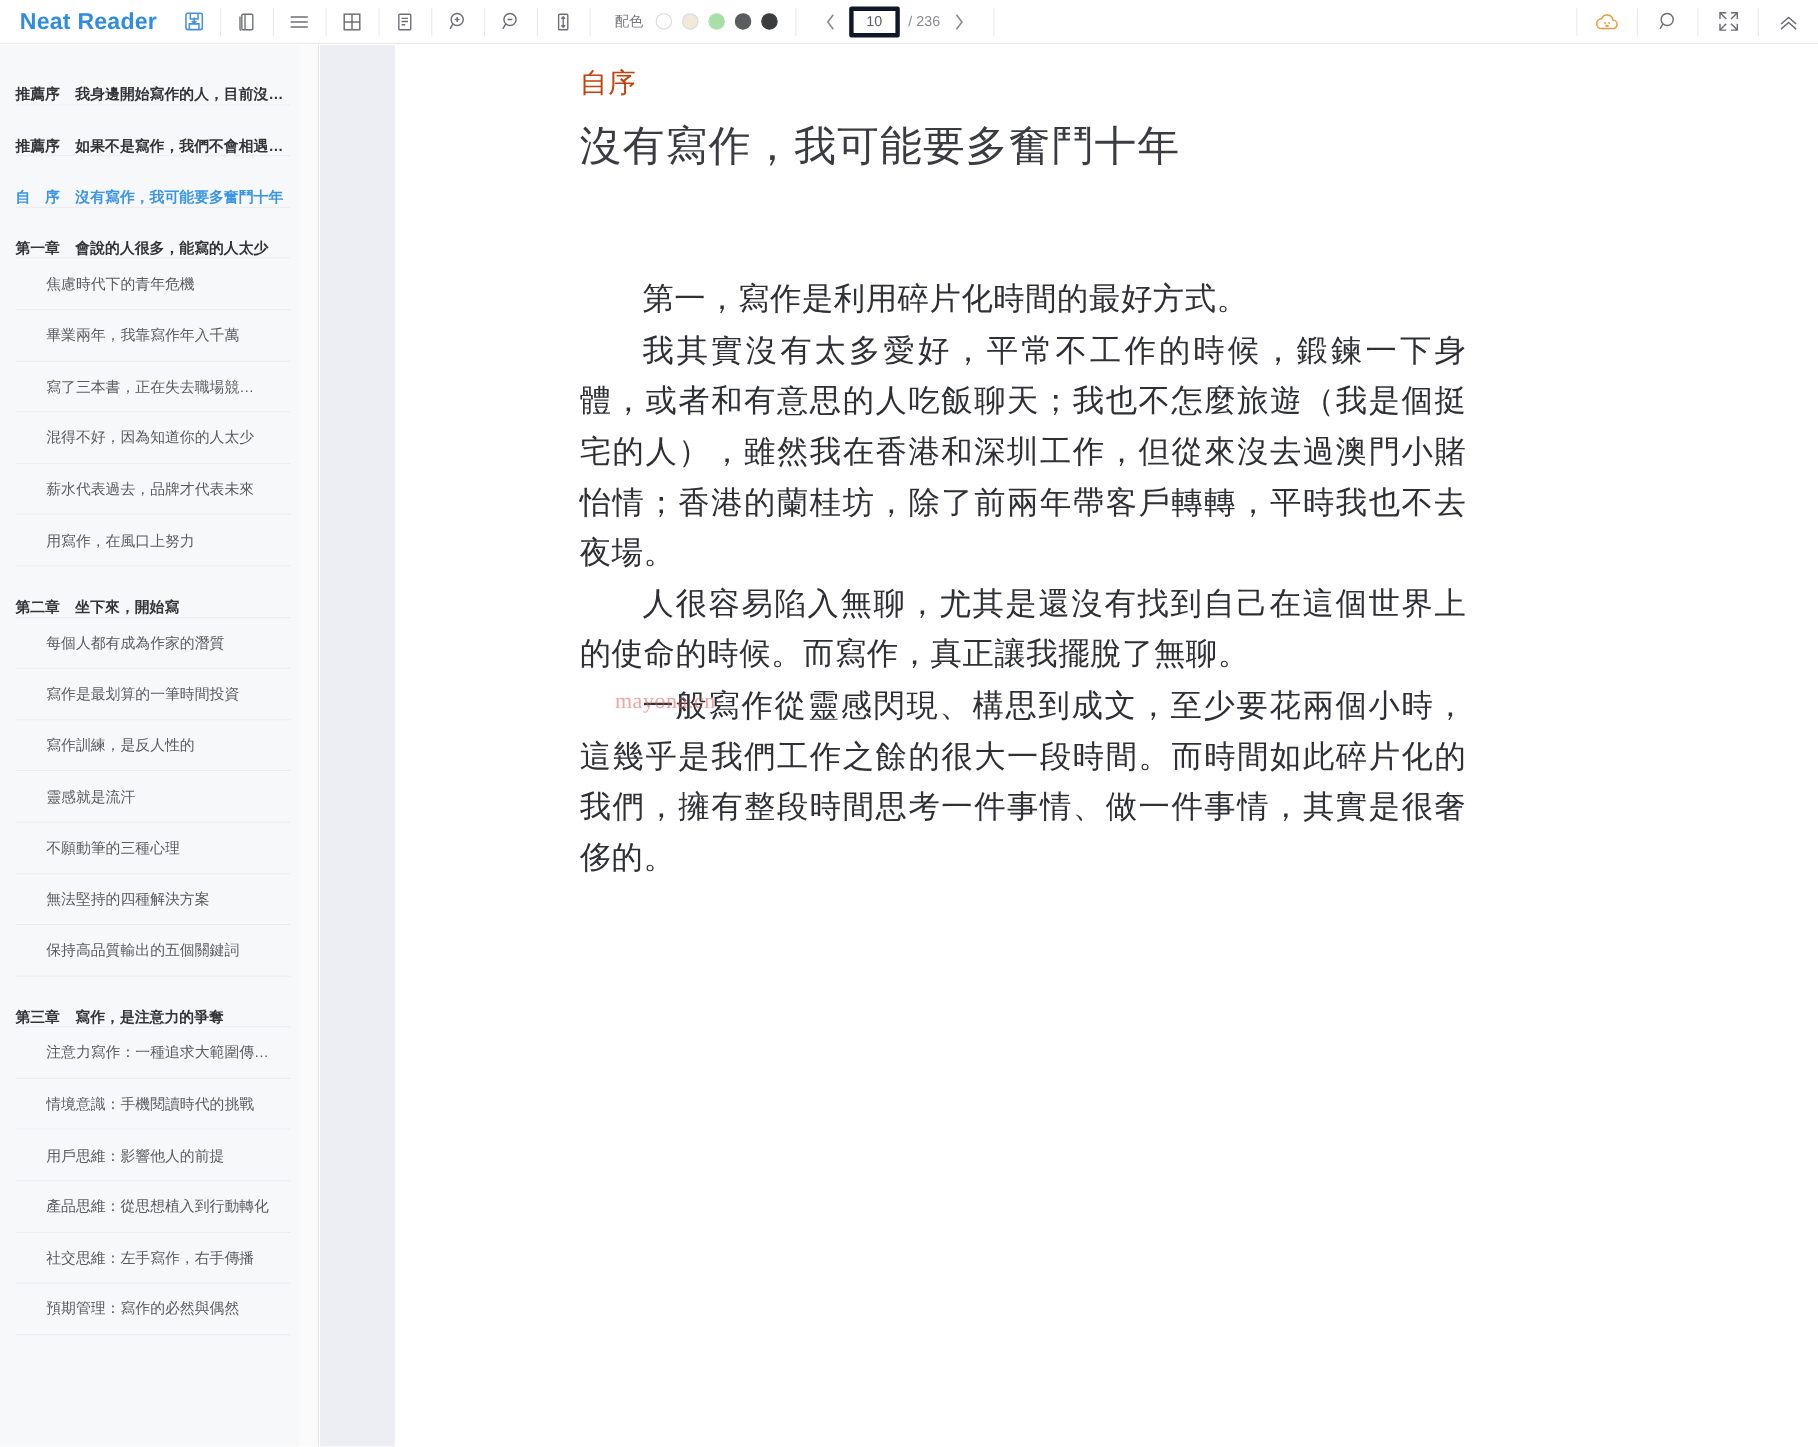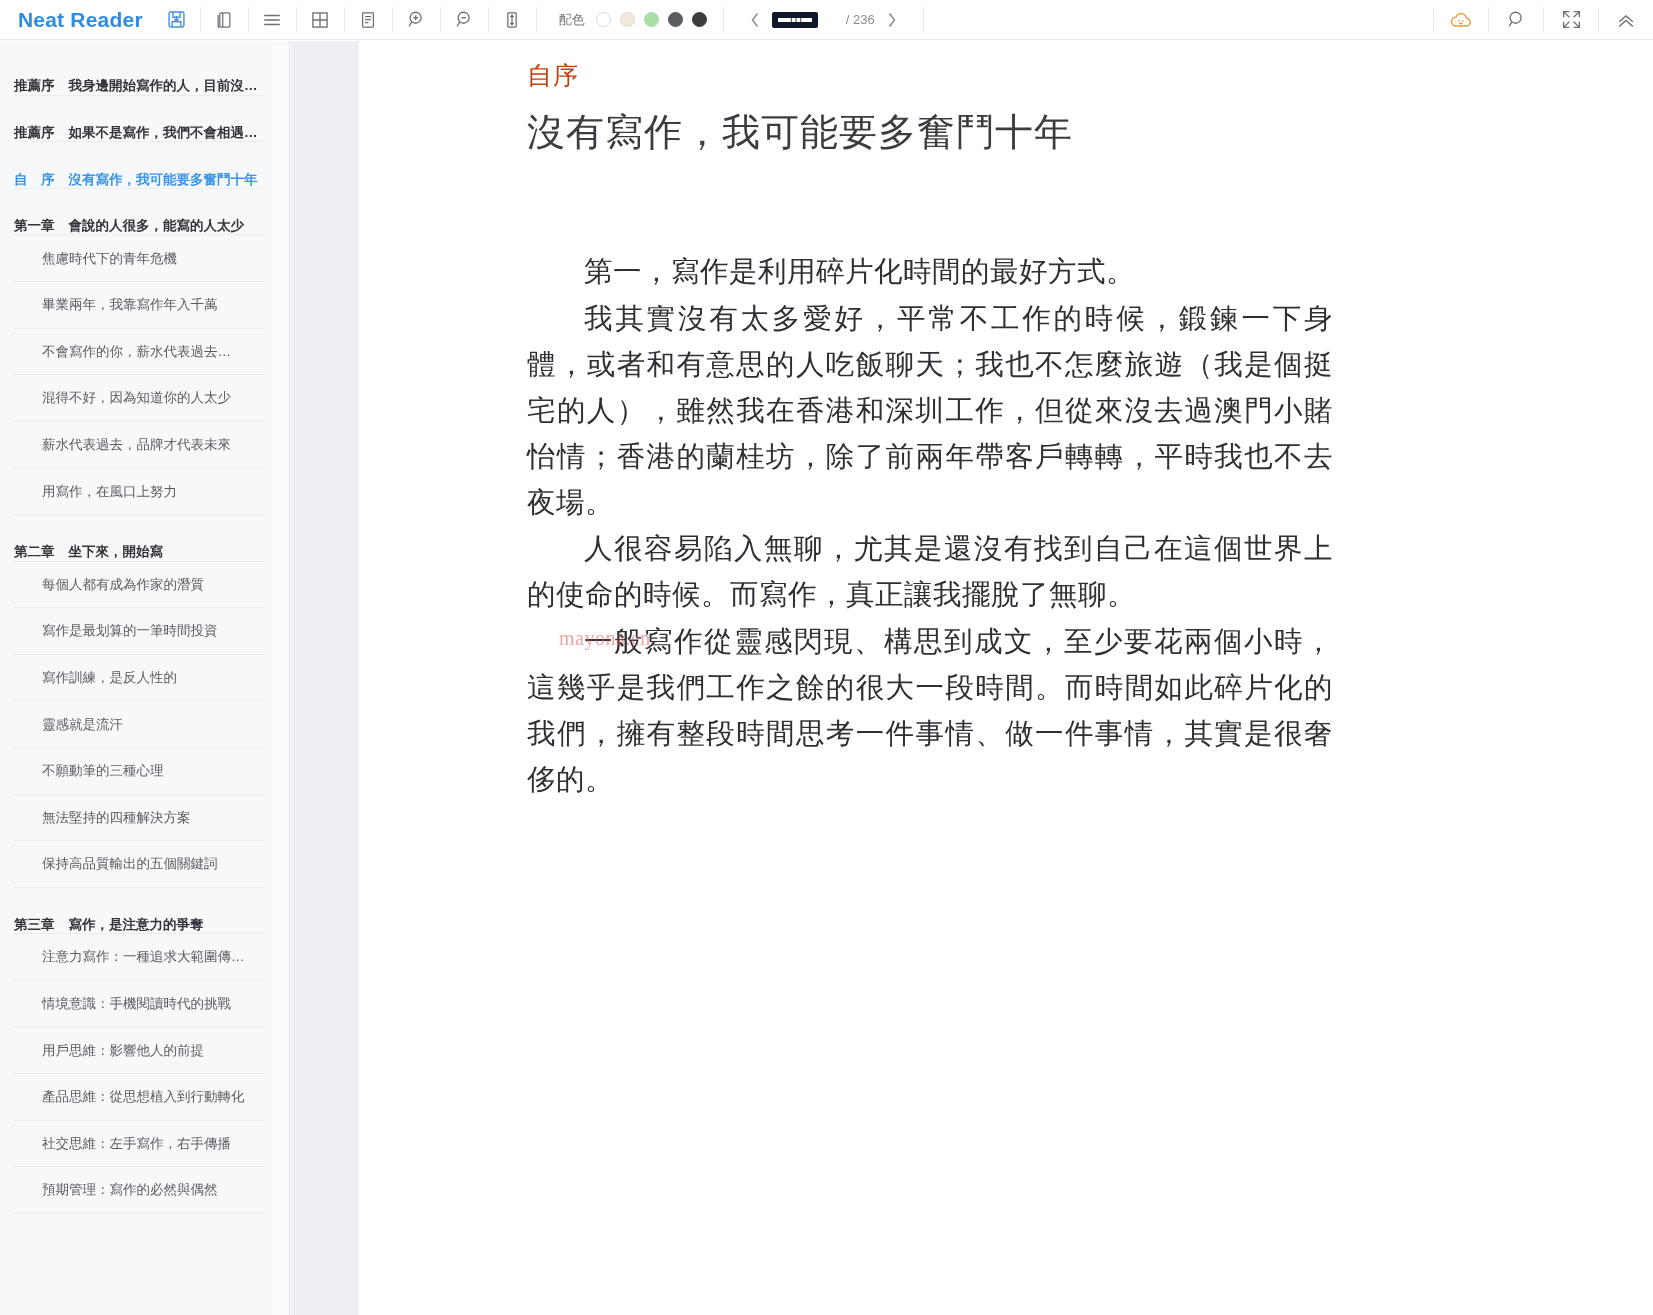--- a/index.html
+++ b/index.html
@@ -54,27 +54,27 @@
 
   .pager {
     display: flex; align-items: center; gap: 8px;
     padding: 0 22px; height: 40px;
   }
   .pager-arrow {
     width: 18px; height: 22px; display:flex; align-items:center; justify-content:center;
     cursor: pointer;
   }
   .page-input {
-    width: 46px; height: 16px;
-    border: 6px solid #0f172a; border-radius: 2px;
+    width: 46px; height: 28px;
+    border: 4px solid #0f172a; border-radius: 2px;
     text-align: center; font-size: 13px; color: #5c5d63;
     background: #fff; font-family: "Liberation Sans", sans-serif;
     outline: none;
   }
-  .page-total { font-size: 13px; color: #8b8c92; white-space: nowrap; margin-left: 20px; }
+  .page-total { font-size: 13px; color: #8b8c92; white-space: nowrap; }
 
   .spacer { flex: 1 1 auto; height: 40px; }
 
   
   .sidebar {
     position: absolute; top: 41px; left: 0;
     width: 272px; height: 1274px;
     background: #f7f8fa;
     overflow: hidden;
   }
@@ -340,21 +340,21 @@
         <span class="toc-gap"></span>
         <span>會說的人很多，能寫的人太少</span>
       </div>
       <div class="toc-item sub">
         <span>焦慮時代下的青年危機</span>
       </div>
       <div class="toc-item sub">
         <span>畢業兩年，我靠寫作年入千萬</span>
       </div>
       <div class="toc-item sub">
-        <span>不會寫作的你，薪水代表過去…</span>
+        <span>寫了三本書，正在失去職場競…</span>
       </div>
       <div class="toc-item sub">
         <span>混得不好，因為知道你的人太少</span>
       </div>
       <div class="toc-item sub">
         <span>薪水代表過去，品牌才代表未來</span>
       </div>
       <div class="toc-item sub">
         <span>用寫作，在風口上努力</span>
       </div>

